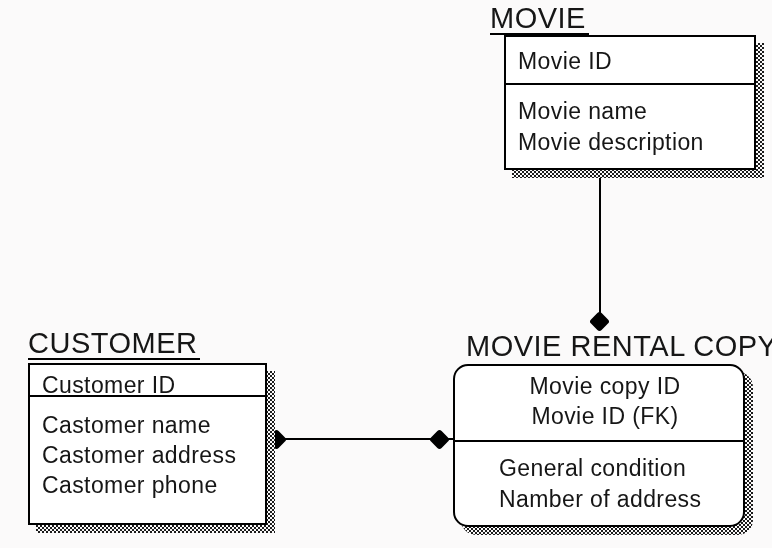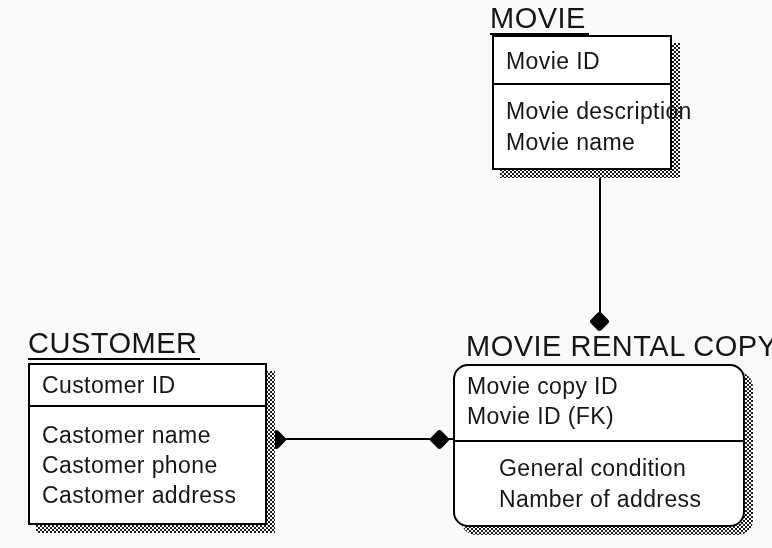--- a/index.html
+++ b/index.html
@@ -56,34 +56,34 @@
     font-size: 23px;
     line-height: 30px;
     letter-spacing: 0.4px;
     padding-left: 12px;
     white-space: nowrap;
     color: #161616;
   }
 
   
   #ent-movie { left: 490px; top: 6px; }
-  #ent-movie .ebox-wrap { left: 2px; top: 29px; width: 180px; height: 135px; }
+  #ent-movie .ebox-wrap { left: 14px; top: 29px; width: 252px; height: 135px; }
   #ent-movie .ksec { height: 48px; padding-top: 9px; }
   #ent-movie .asec { padding-top: 11px; line-height: 31px; }
   #ent-movie .asec .attr { line-height: 31px; }
 
   #ent-customer { left: 28px; top: 331px; }
   #ent-customer .ebox-wrap { left: 0px; top: 32px; width: 239px; height: 162px; }
-  #ent-customer .ksec { height: 42px; padding-top: 5px; }
+  #ent-customer .ksec { height: 32px; padding-top: 5px; }
   #ent-customer .asec { padding-top: 13px; }
 
   #ent-mrc { left: 453px; top: 334px; }
   #ent-mrc .etitle { margin-left: 13px; }
   #ent-mrc .ebox-wrap { left: 0px; top: 30px; width: 292px; height: 163px; }
-  #ent-mrc .ksec { height: 76px; padding-top: 5px; }
+  #ent-mrc .ksec { height: 76px; padding-top: 5px; text-align: center; }
   #ent-mrc .asec { padding-top: 11px; margin-left: 32px; }
   #ent-mrc .asec .attr { line-height: 31px; }
 
   
   #line-movie-mrc  { left: 599px; top: 171px; width: 2px; height: 146px; }
   #dot-movie-mrc   { left: 592px; top: 314px; }
   #line-cust-mrc   { left: 266px; top: 438px; width: 188px; height: 2px; }
   #dot-cust-left   { left: 269px; top: 432px; }
   #dot-cust-right  { left: 432px; top: 432px; }
 </style>
@@ -101,39 +101,39 @@
 
   <section class="entity" id="ent-movie">
     <div class="etitle u">MOVIE</div>
     <div class="ebox-wrap">
       <div class="eshadow"></div>
       <div class="ebox">
         <div class="ksec">
           <div class="attr">Movie ID</div>
         </div>
         <div class="asec">
+          <div class="attr">Movie name</div>
           <div class="attr">Movie description</div>
-          <div class="attr">Movie name</div>
         </div>
       </div>
     </div>
   </section>
 
   <section class="entity" id="ent-customer">
     <div class="etitle u">CUSTOMER</div>
     <div class="ebox-wrap">
       <div class="eshadow"></div>
       <div class="ebox">
         <div class="ksec">
           <div class="attr">Customer ID</div>
         </div>
         <div class="asec">
           <div class="attr">Castomer name</div>
+          <div class="attr">Castomer address</div>
           <div class="attr">Castomer phone</div>
-          <div class="attr">Castomer address</div>
         </div>
       </div>
     </div>
   </section>
 
   <section class="entity" id="ent-mrc">
     <div class="etitle">MOVIE RENTAL COPY</div>
     <div class="ebox-wrap">
       <div class="eshadow rounded"></div>
       <div class="ebox rounded">

